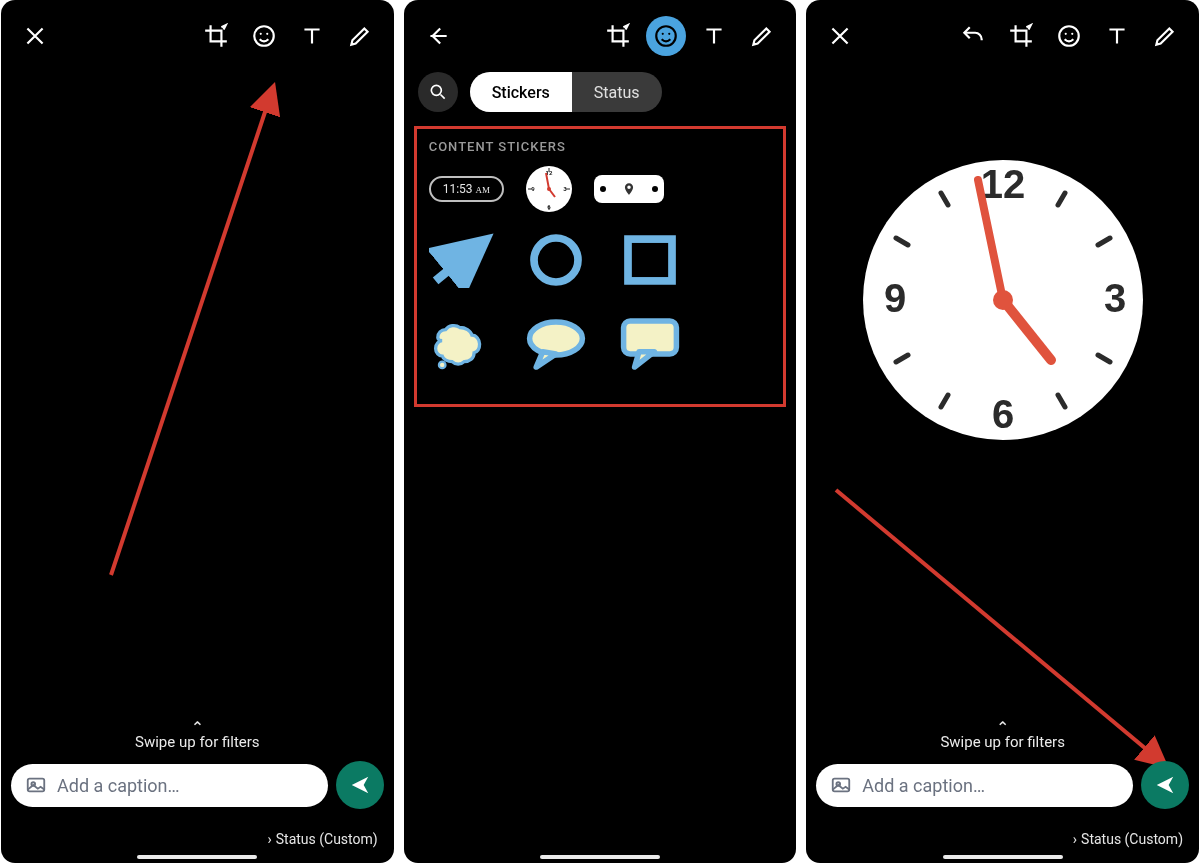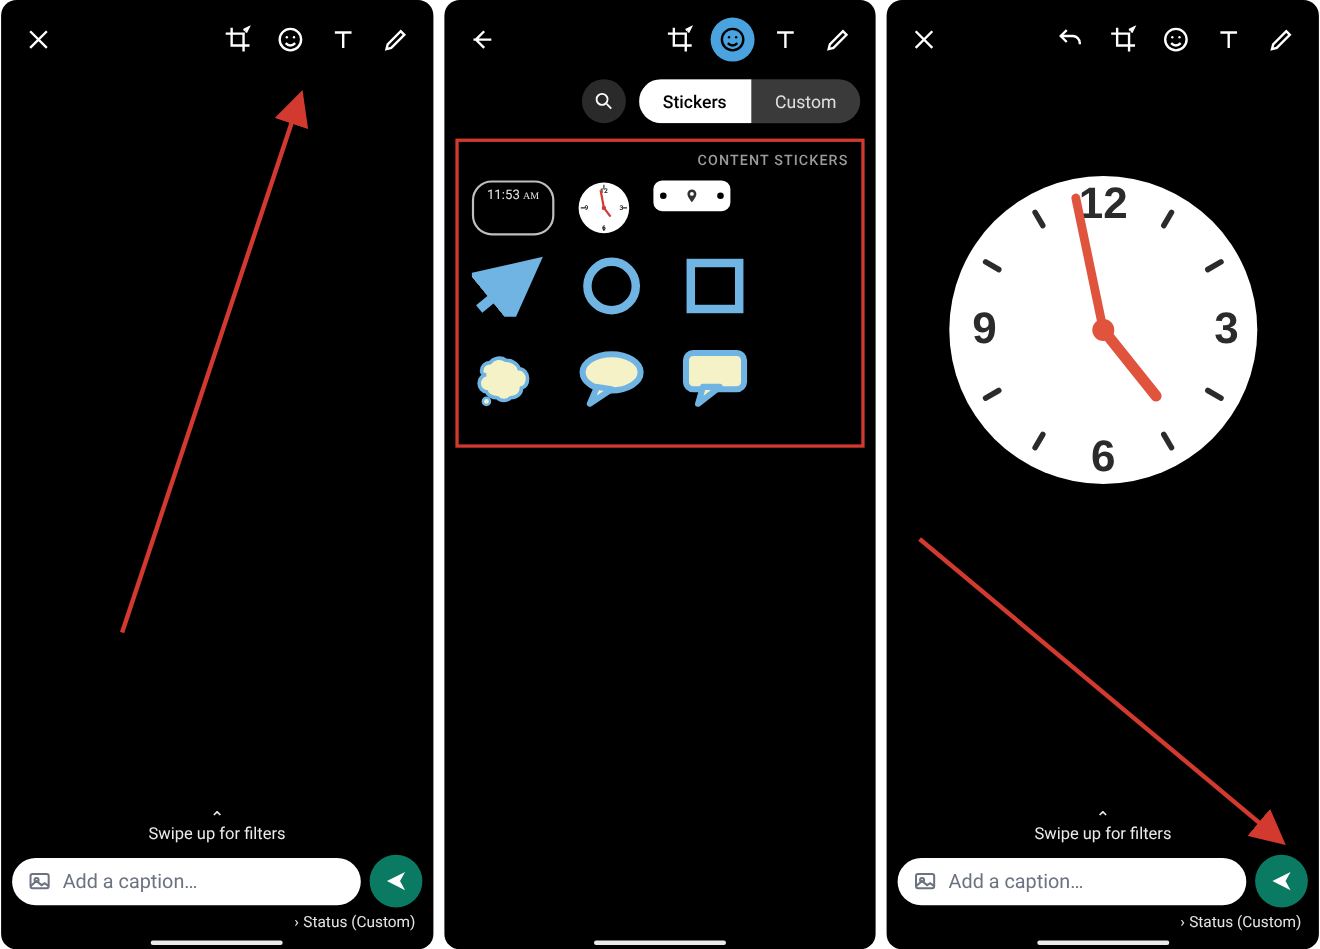--- a/index.html
+++ b/index.html
@@ -89,35 +89,34 @@
     width: 48px; height: 48px;
     background: #0b7a63;
     border-radius: 50%;
     display: flex; align-items:center; justify-content:center;
   }
   .sendbtn svg { width:22px; height:22px; fill:#fff; }
   .statusline {
     text-align: right;
     color: #e5e5e5;
     font-size: 14px;
-    margin-top: 6px;
+    margin-top: 22px;
     padding-right: 6px;
   }
   .statusline .caret { margin-right: 4px; }
 
   .homebar {
     position:absolute; bottom:4px; left:50%; transform:translateX(-50%);
     width:120px; height:4px; border-radius:2px; background:#eaeaea;
   }
 
   
   .segrow {
     display:flex; align-items:center; gap:12px;
     padding: 0 14px 8px 14px;
-    justify-content: flex-end;
   }
   .searchbtn {
     width:40px; height:40px; border-radius:20px;
     background:#2a2a2a; display:flex; align-items:center; justify-content:center;
   }
   .searchbtn svg { width:20px; height:20px; stroke:#fff; fill:none; stroke-width:2;}
   .segment {
     display:flex; background:#3a3a3a; border-radius:20px; overflow:hidden;
     height:40px;
   }
@@ -130,24 +129,23 @@
   .segment .seg.off { color:#e0e0e0; }
 
   .stickerbox {
     margin: 6px 10px 0 10px;
     border: 3px solid #d23a2f;
     padding: 10px 8px 14px 8px;
   }
   .shead {
     color:#9a9a9a; font-size:13px; letter-spacing:1px; font-weight:500;
     margin: 0 4px 10px 4px;
-    text-align: right;
   }
   .srow {
-    display:flex; gap:20px; flex-wrap:wrap;
+    display:flex; gap:20px; align-items:center; flex-wrap:wrap;
     margin: 0 4px 18px 4px;
   }
   
   .timepill {
     border:2px solid #bfbfbf; color:#e5e5e5;
     border-radius:18px; padding:4px 12px; font-size:12px;
     display:flex; align-items:baseline; gap:3px;
     background: transparent;
   }
   .timepill .ampm { font-size:9px;font-family:Liberation Serif, serif; }
@@ -292,21 +290,21 @@
 
     <div class="segrow">
       <div class="searchbtn">
         <svg viewBox="0 0 24 24">
             <circle cx="10" cy="10" r="6"></circle>
             <path d="M20 20l-5-5"></path>
           </svg>
       </div>
       <div class="segment">
         <div class="seg on">Stickers</div>
-        <div class="seg off">Custom</div>
+        <div class="seg off">Status</div>
       </div>
     </div>
 
     <div class="stickerbox">
       <div class="shead">CONTENT STICKERS</div>
       <div class="srow">
         <div class="timepill">
           <span>11:53</span>
             <span class="ampm">AM</span>
         </div>

